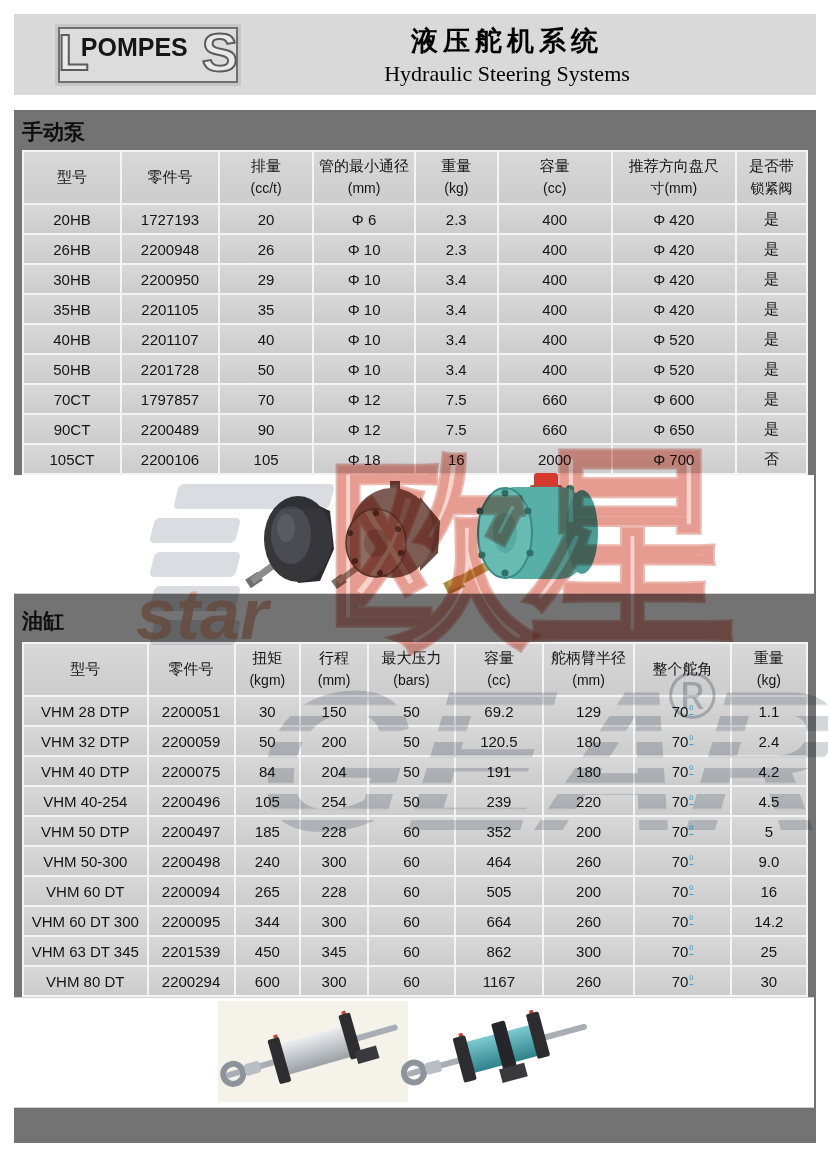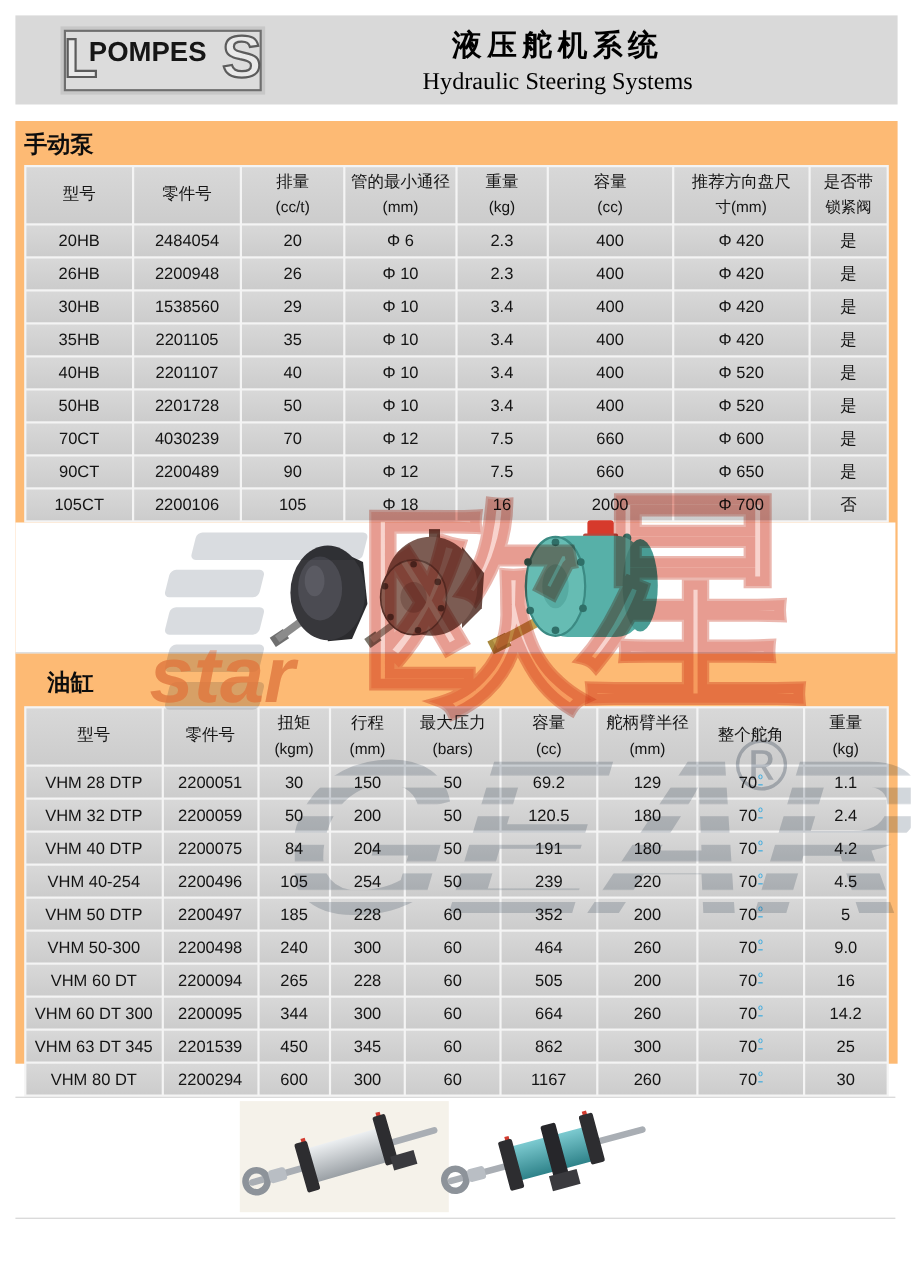--- a/index.html
+++ b/index.html
@@ -9,23 +9,23 @@
   .header-panel{position:absolute;left:14px;top:14px;width:802px;height:81px;background:#d9d9d9;display:flex;align-items:center;}
   .logo{margin-left:44px;width:176px;height:52px;border:2px solid #6f6f6f;box-shadow:0 0 0 3px #c7c7c7;background:#dcdcdc;display:flex;align-items:center;justify-content:center;}
   .logo-l{font-size:50px;font-weight:800;line-height:1;color:#e9e9e9;-webkit-text-stroke:2px #5c5c5c;margin-top:-4px;}
   .logo-pompes{font-size:25px;font-weight:800;letter-spacing:0px;color:#161616;margin:0 14px 14px -8px;}
   .logo-s{font-size:54px;font-weight:800;line-height:1;color:#e9e9e9;-webkit-text-stroke:2px #5c5c5c;margin-top:-6px;}
   .titles{flex:1;text-align:center;padding-right:40px;}
   .title-zh{font-family:"Liberation Serif",serif;font-size:27px;font-weight:700;color:#000;letter-spacing:5px;}
   .title-en{font-family:"Liberation Serif",serif;font-size:22px;font-weight:400;color:#000;margin-top:2px;}
 
   
-  .content-panel{position:absolute;left:14px;top:110px;width:802px;height:857px;background:#fdba74;}
+  .content-panel{position:absolute;left:14px;top:110px;width:802px;height:1033px;background:#737373;}
   .section-title{height:40px;line-height:44px;padding-left:8px;font-size:21px;font-weight:700;color:#0d0d0d;}
-  .section-title.cyl{height:48px;line-height:54px;margin-left:21px;}
+  .section-title.cyl{height:48px;line-height:54px;}
 
   table.spec-table{border-collapse:separate;border-spacing:2px;width:786px;margin:0 auto;background:#f4f4f4;table-layout:fixed;}
   table.spec-table th,table.spec-table td{background:linear-gradient(#d8d8d8,#cccccc);text-align:center;vertical-align:middle;color:#141414;padding:0;overflow:hidden;}
   table.spec-table th{height:51px;font-weight:400;font-size:15px;line-height:1.45;font-family:"Liberation Serif",serif;}
   table.spec-table th .sub{font-size:14px;font-family:"Liberation Sans",sans-serif;}
   table.spec-table td{height:28px;font-size:15px;}
   .deg{color:#2fa8e1;font-size:11px;vertical-align:4px;text-decoration:underline;margin-left:1px;}
 
   
   .strip{position:relative;width:800px;background:#ffffff;border:1px solid #d2d2d2;border-left:none;border-right:none;}
@@ -112,41 +112,41 @@
             </th>
             <th>
               <div>是否带</div>
               <div class="sub">锁紧阀</div>
             </th>
           </tr>
         </thead>
         <tbody>
           <tr>
             <td>20HB</td>
-            <td>2484054</td>
+            <td>1727193</td>
             <td>20</td>
             <td>Φ 6</td>
             <td>2.3</td>
             <td>400</td>
             <td>Φ 420</td>
             <td>是</td>
           </tr>
           <tr>
             <td>26HB</td>
             <td>2200948</td>
             <td>26</td>
             <td>Φ 10</td>
             <td>2.3</td>
             <td>400</td>
             <td>Φ 420</td>
             <td>是</td>
           </tr>
           <tr>
             <td>30HB</td>
-            <td>1538560</td>
+            <td>2200950</td>
             <td>29</td>
             <td>Φ 10</td>
             <td>3.4</td>
             <td>400</td>
             <td>Φ 420</td>
             <td>是</td>
           </tr>
           <tr>
             <td>35HB</td>
             <td>2201105</td>
@@ -172,21 +172,21 @@
             <td>2201728</td>
             <td>50</td>
             <td>Φ 10</td>
             <td>3.4</td>
             <td>400</td>
             <td>Φ 520</td>
             <td>是</td>
           </tr>
           <tr>
             <td>70CT</td>
-            <td>4030239</td>
+            <td>1797857</td>
             <td>70</td>
             <td>Φ 12</td>
             <td>7.5</td>
             <td>660</td>
             <td>Φ 600</td>
             <td>是</td>
           </tr>
           <tr>
             <td>90CT</td>
             <td>2200489</td>

